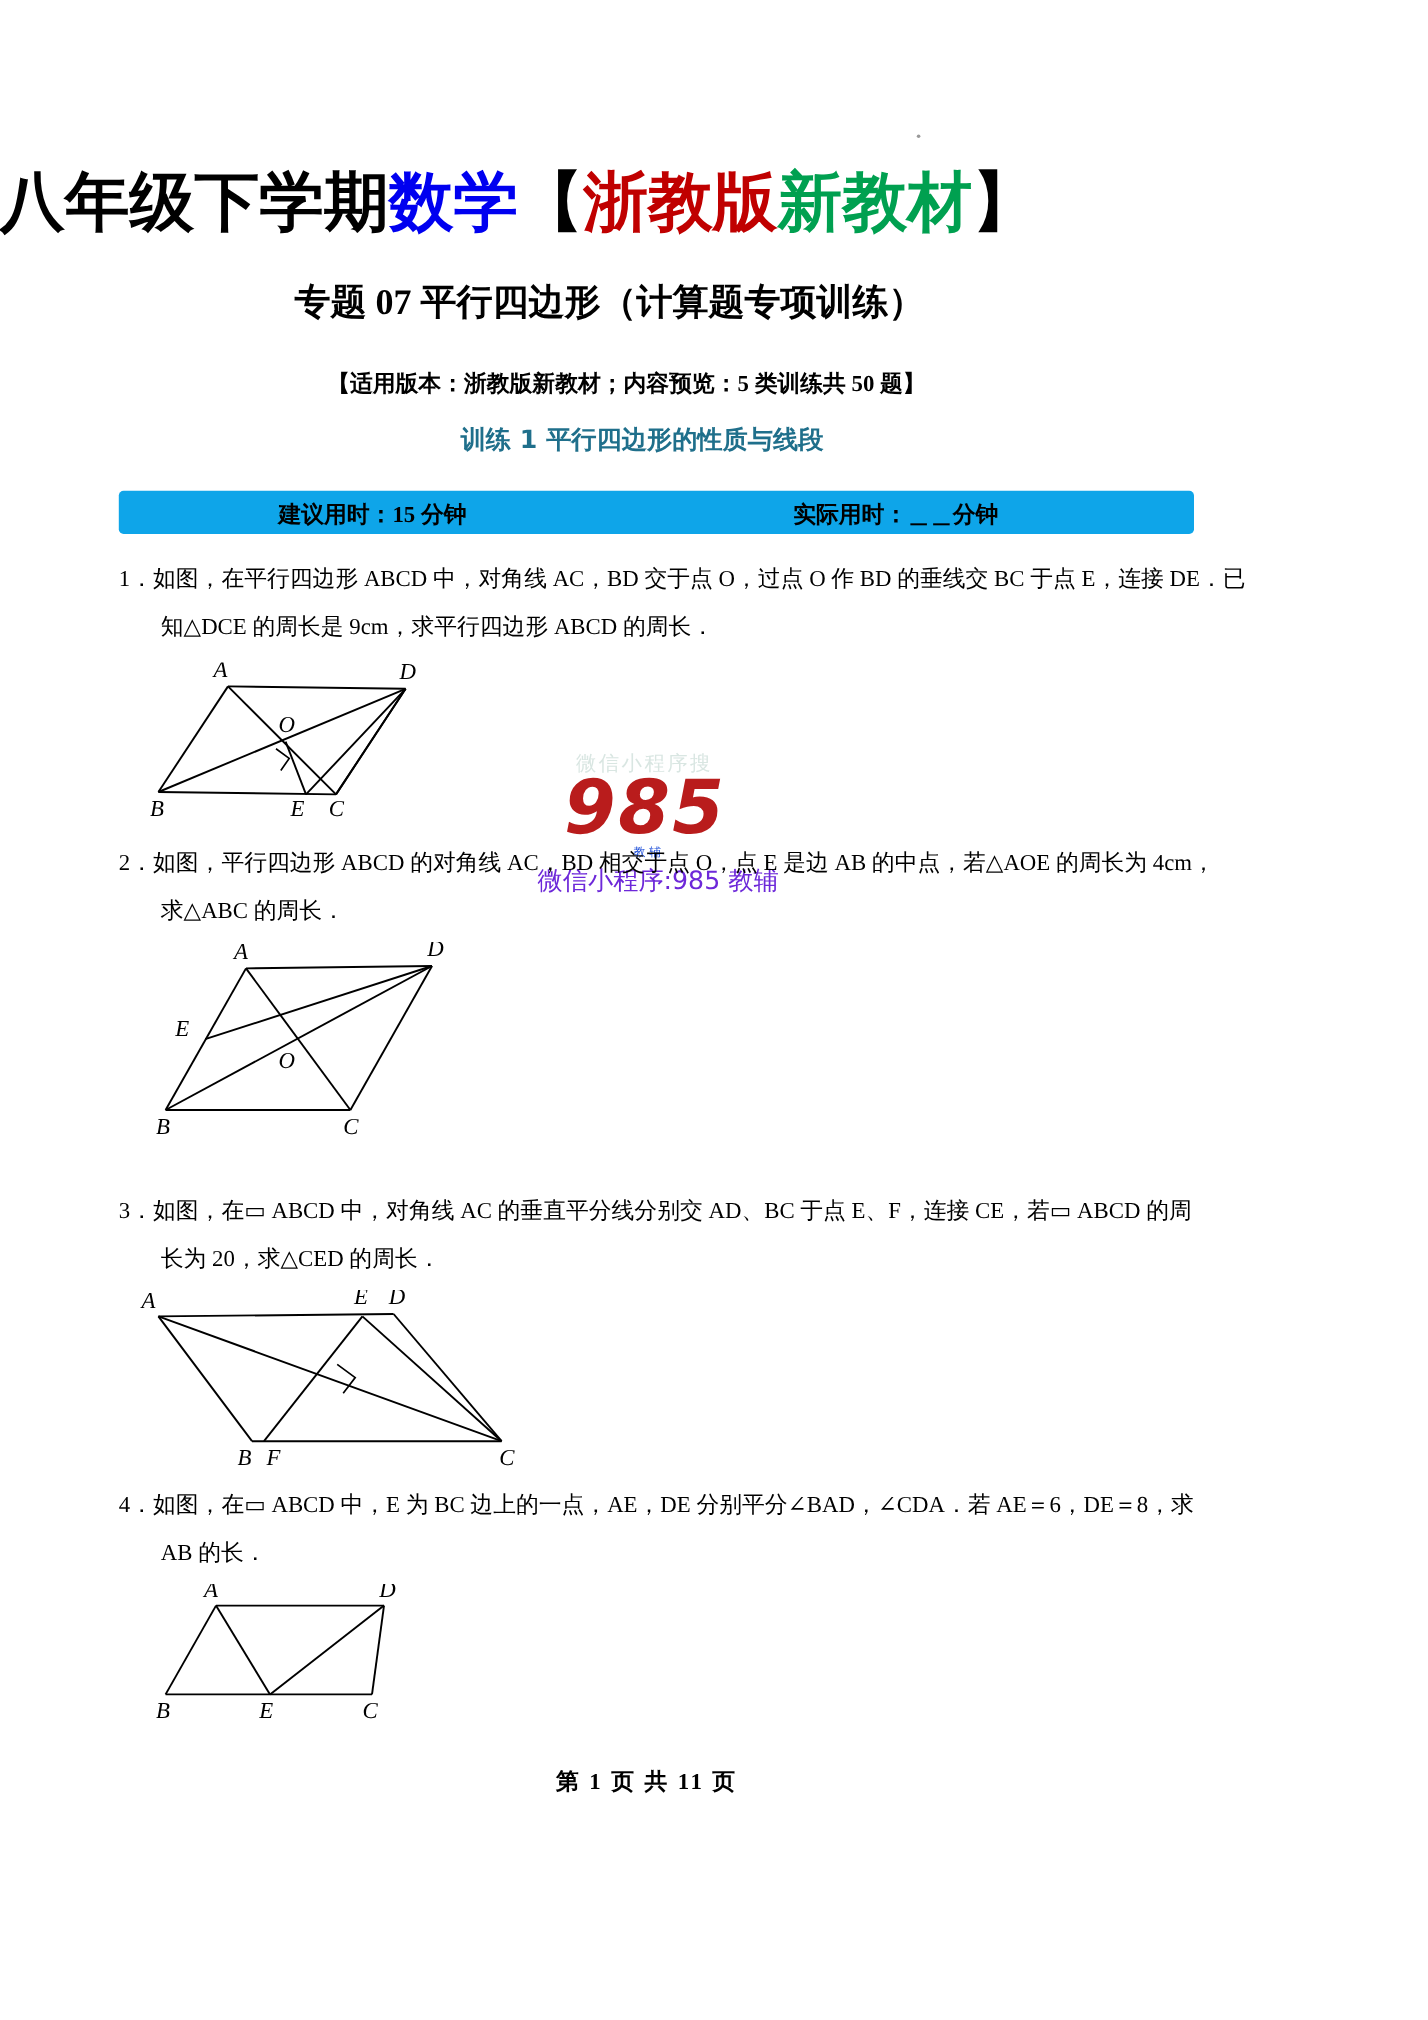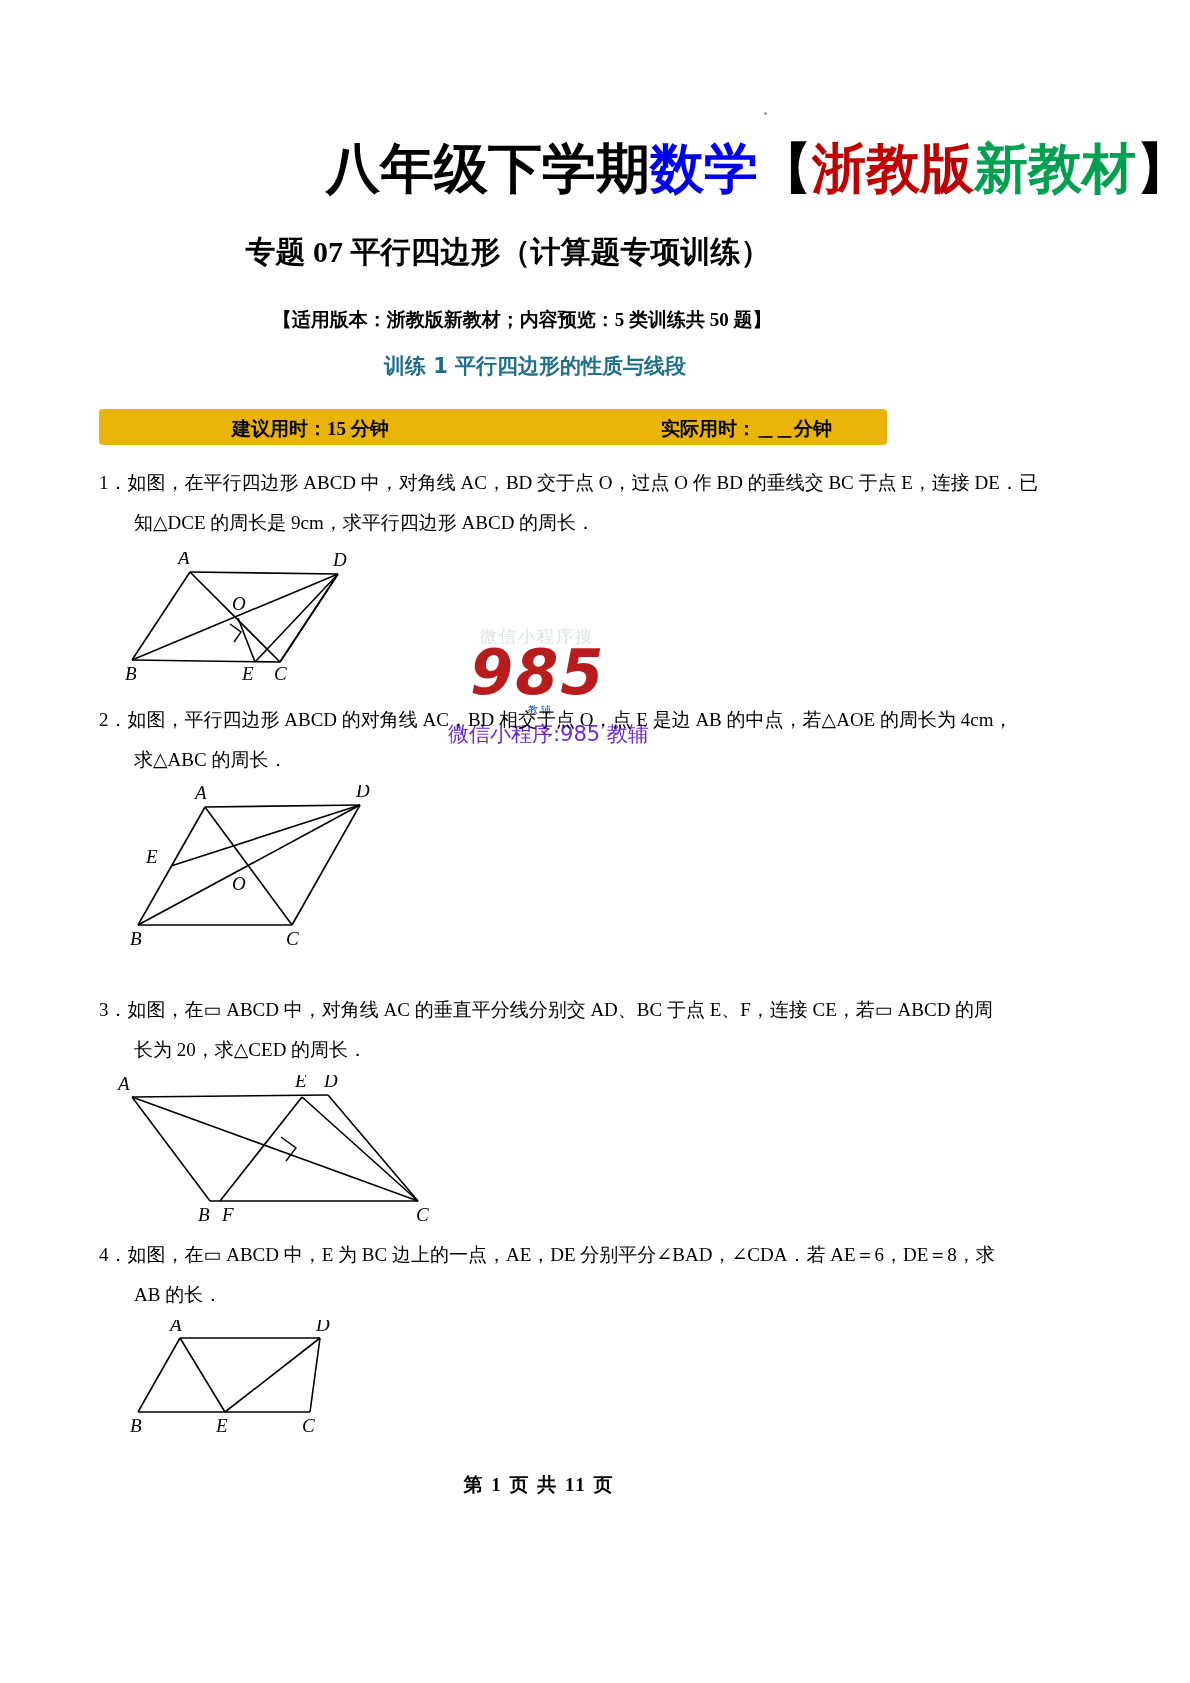--- a/index.html
+++ b/index.html
@@ -9,21 +9,21 @@
     font-family:"Liberation Serif","DejaVu Serif",serif;
     color:#000;
     position:relative;
     overflow:hidden;
   }
   .page{position:relative;width:1190px;height:1683px;}
 
   
   .main-title{
     position:absolute;left:0;top:133px;width:1190px;
-    text-align:right;
+    text-align:left;
     font-family:"DejaVu Sans","Liberation Sans",sans-serif;
     font-weight:bold;
     font-size:54px;
     letter-spacing:0px;
     white-space:nowrap;
   }
   .main-title span{display:inline;}
   .t-black{color:#000000;}
   .t-blue{color:#0000f0;}
   .t-red{color:#c00000;}
@@ -50,22 +50,22 @@
     text-align:center;
     font-family:"DejaVu Sans","Liberation Sans",sans-serif;
     font-weight:bold;
     font-size:21px;
     color:#1f6f8b;
   }
 
   
   .time-bar{
     position:absolute;left:99px;top:409px;
-    width:788px;height:36px;
-    background:#eab308;
+    width:896px;height:36px;
+    background:#0ea5e9;
     border-radius:4px;
   }
   .time-bar .left{
     position:absolute;left:133px;top:7px;
     font-family:"Liberation Serif","DejaVu Serif",serif;
     font-weight:bold;font-size:19px;color:#000;
     white-space:nowrap;
   }
   .time-bar .right{
     position:absolute;left:562px;top:7px;

